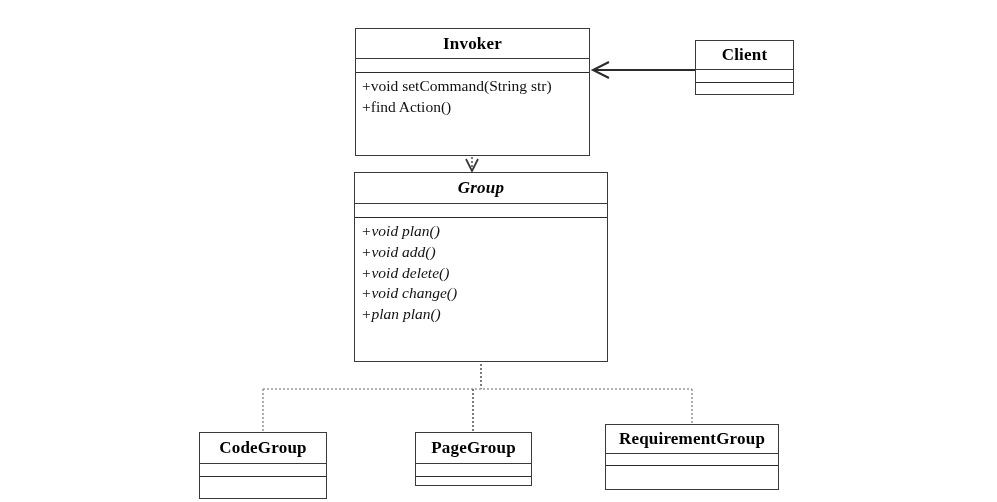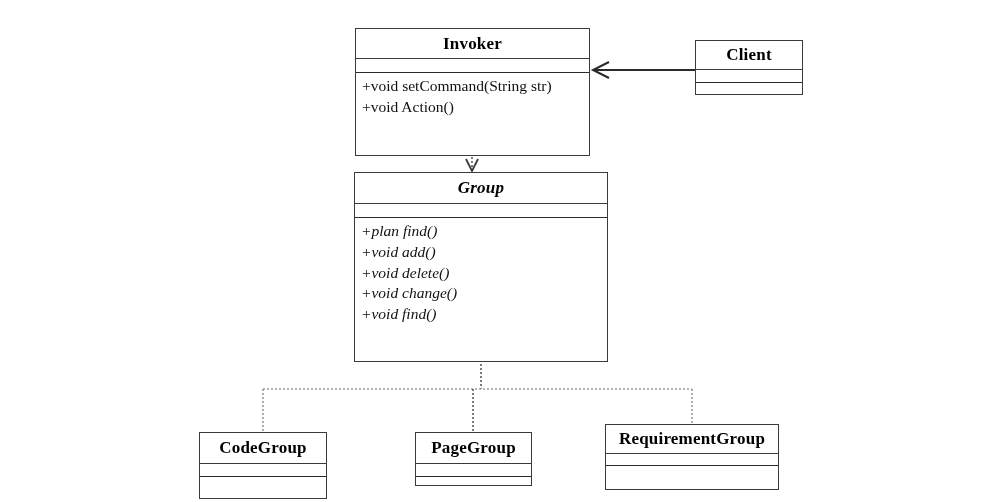--- a/index.html
+++ b/index.html
@@ -82,21 +82,21 @@
     top: 28px;
     width: 235px;
     height: 128px;
   }
   #class-invoker .uml-name-compartment { height: 29px; }
   #class-invoker .uml-attr-compartment { height: 14px; }
   
   #class-client {
     left: 695px;
     top: 40px;
-    width: 108px;
+    width: 99px;
     height: 55px;
   }
   #class-client .uml-name-compartment { height: 28px; }
   #class-client .uml-attr-compartment { height: 13px; }
   
   #class-group {
     left: 354px;
     top: 172px;
     width: 254px;
     height: 190px;
@@ -156,39 +156,39 @@
       <line x1="473" y1="389" x2="473" y2="432" stroke="#5a5a5a" stroke-width="1.6" stroke-dasharray="2,2"></line>
       <line x1="692" y1="389" x2="692" y2="424" stroke="#9a9a9a" stroke-width="1.6" stroke-dasharray="2,2"></line>
     </g>
   </svg>
 
   <div class="uml-class" id="class-invoker">
     <div class="uml-name-compartment">Invoker</div>
     <div class="uml-attr-compartment empty-compartment"></div>
     <div class="uml-op-compartment">
       <div class="uml-operation">+void setCommand(String str)</div>
-      <div class="uml-operation">+void Action()</div>
+      <div class="uml-operation">+find Action()</div>
     </div>
   </div>
 
   <div class="uml-class" id="class-client">
     <div class="uml-name-compartment">Client</div>
     <div class="uml-attr-compartment empty-compartment"></div>
     <div class="uml-op-compartment empty-compartment"></div>
   </div>
 
   <div class="uml-class abstract-class" id="class-group">
     <div class="uml-name-compartment">Group</div>
     <div class="uml-attr-compartment empty-compartment"></div>
     <div class="uml-op-compartment">
-      <div class="uml-operation">+plan find()</div>
+      <div class="uml-operation">+void plan()</div>
       <div class="uml-operation">+void add()</div>
       <div class="uml-operation">+void delete()</div>
       <div class="uml-operation">+void change()</div>
-      <div class="uml-operation">+void find()</div>
+      <div class="uml-operation">+plan plan()</div>
     </div>
   </div>
 
   <div class="uml-class" id="class-codegroup">
     <div class="uml-name-compartment">CodeGroup</div>
     <div class="uml-attr-compartment empty-compartment"></div>
     <div class="uml-op-compartment empty-compartment"></div>
   </div>
 
   <div class="uml-class" id="class-pagegroup">

